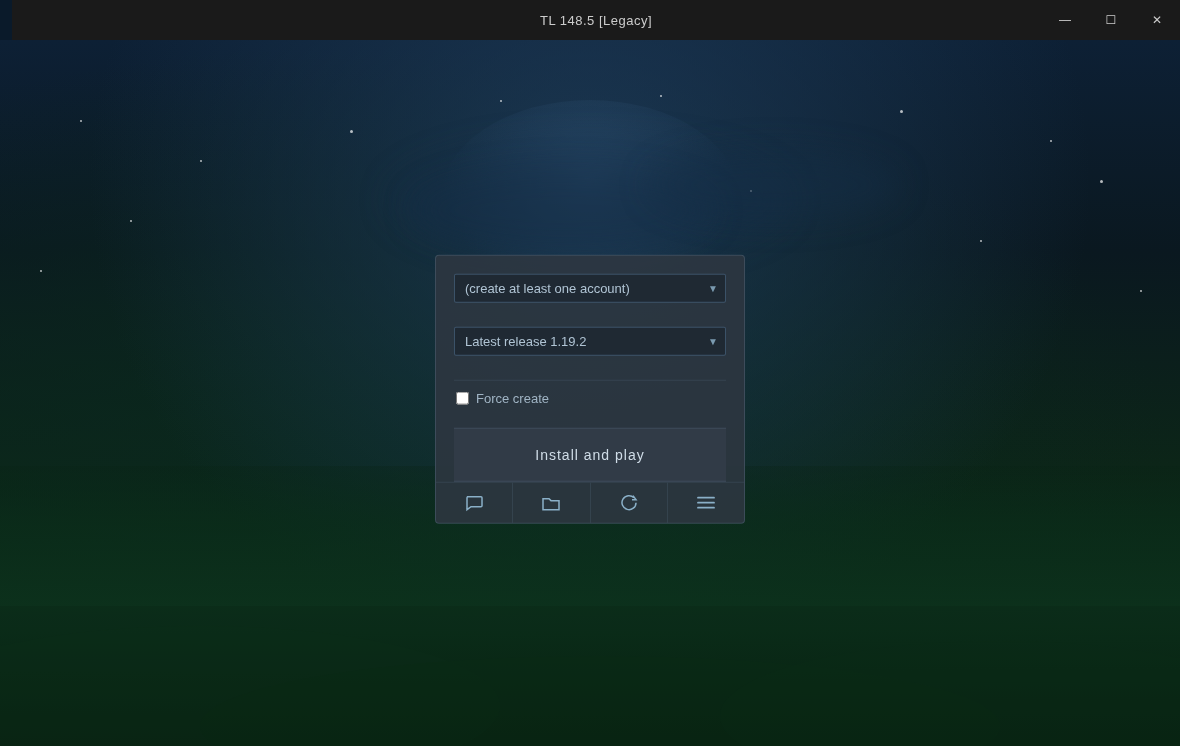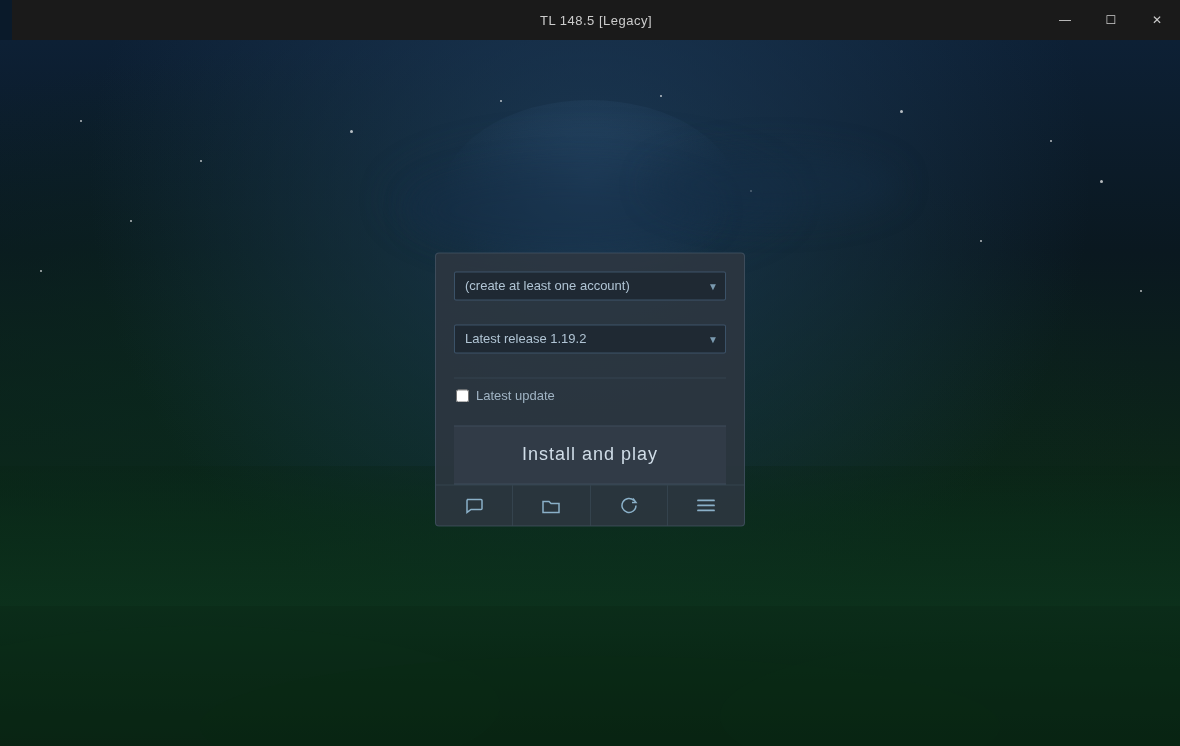--- a/index.html
+++ b/index.html
@@ -167,21 +167,21 @@
     #install-btn {
       display: block;
       width: 100%;
       margin: 0 0 0 0;
       padding: 18px 10px;
       background: rgba(50, 60, 72, 0.95);
       border: 1px solid rgba(80, 100, 120, 0.4);
       border-left: none;
       border-right: none;
       color: #d0dde8;
-      font-size: 18px;
+      font-size: 14px;
       letter-spacing: 1px;
       cursor: pointer;
       text-align: center;
       transition: background 0.15s;
       margin-top: 8px;
     }
 
     
     #bottom-toolbar {
       display: flex;
@@ -271,21 +271,21 @@
   </div>
 
   <div class="select-wrapper">
     <select><option>Latest release 1.19.2</option></select>
     <span class="select-arrow">▼</span>
   </div>
 
   <div id="checkboxes">
     <label class="checkbox-row">
       <input type="checkbox" style="">
-      <span>Latest update</span>
+      <span>Force create</span>
     </label>
   </div>
 
   <button id="install-btn">Install and play</button>
 
   <div id="bottom-toolbar">
     <button class="toolbar-btn">
       <svg width="20" height="20" viewBox="0 0 20 20" fill="none" stroke="#8ab0c8" stroke-width="1.5">
         <path d="M3 4h14a1 1 0 011 1v8a1 1 0 01-1 1H7l-4 3V5a1 1 0 011-1z"></path>
       </svg>

